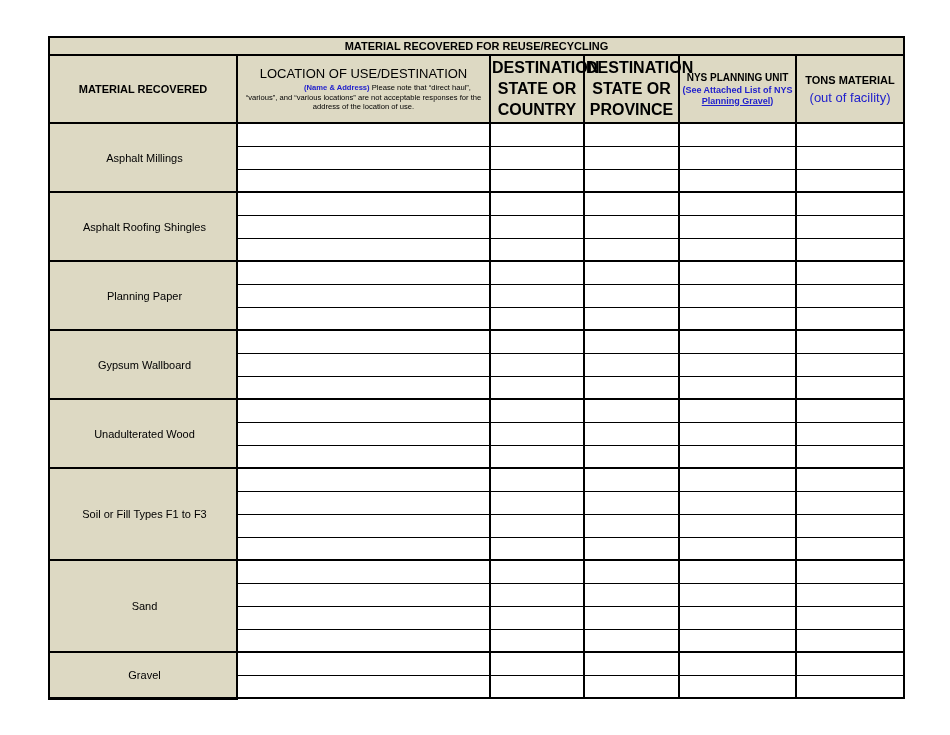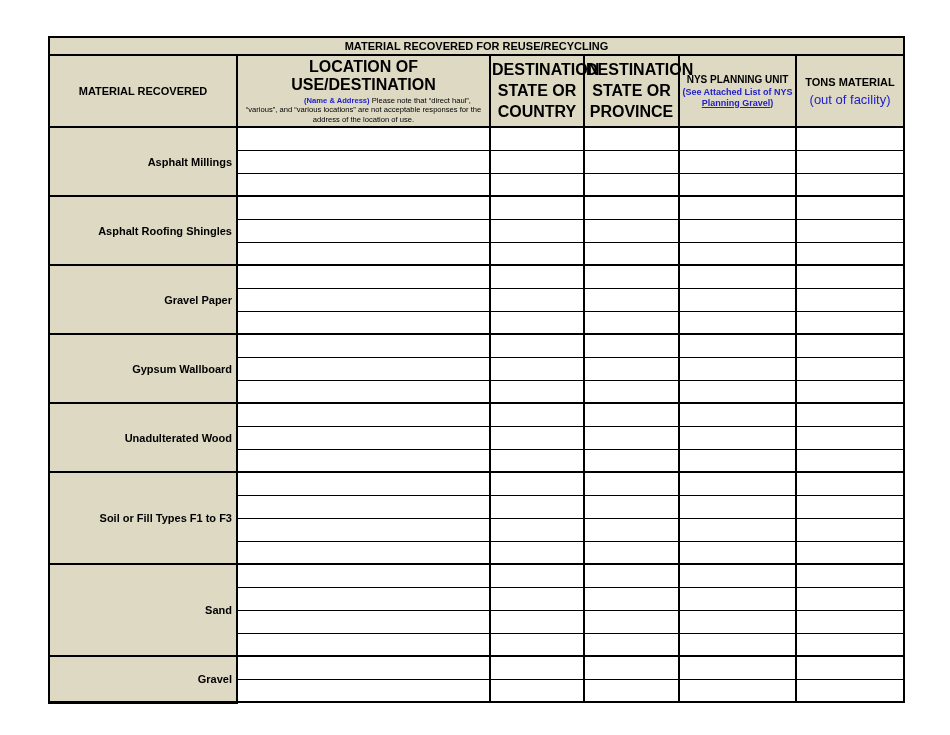--- a/index.html
+++ b/index.html
@@ -40,21 +40,21 @@
   .header-row { height: 60px; }
   .header-row th {
     background: var(--tan);
     border: 2px solid var(--ink);
     font-weight: 700;
     text-align: center;
     vertical-align: middle;
     padding: 2px 1px;
   }
   .material-h { font-size: 11px; }
-  .loc-title { font-size: 16px; font-weight: 700; margin-bottom: 2px; }
+  .loc-title { font-size: 13px; font-weight: 400; margin-bottom: 2px; }
   .loc-note {
     font-size: 7.6px;
     font-weight: 400;
     line-height: 1.25;
     padding: 0 3px;
   }
   .blue { color: var(--blue); }
   .bold { font-weight: 700; margin-left: 48px; }
   .dest-h { font-size: 16px; line-height: 1.3; }
   .nys-title { font-size: 10px; line-height: 1.2; font-weight: 700; }
@@ -74,23 +74,23 @@
     border-right: 2px solid var(--ink);
     border-top: 1px solid var(--ink);
     border-bottom: 1px solid var(--ink);
     padding: 0 3px;
   }
   tbody tr.group-start td, tbody tr.group-start th { border-top: 2px solid var(--ink); }
   tbody tr:last-child td { border-bottom: 2px solid var(--ink); }
   th.material-cell {
     background: var(--tan);
     border: 2px solid var(--ink);
-    font-weight: 700;
+    font-weight: 400;
     font-size: 11px;
-    text-align: right;
+    text-align: center;
     vertical-align: middle;
     padding: 0 4px 0 7px;
   }
   tbody tr.last-group th.material-cell { border-bottom: 3px solid var(--ink); }
 
   .footer {
     position: absolute;
     left: 48px;
     width: 855px;
     top: 690px;
@@ -178,21 +178,21 @@
           <td class="entry-cell"></td>
         </tr>
         <tr class="data-row">
           <td class="entry-cell"></td>
           <td class="entry-cell"></td>
           <td class="entry-cell"></td>
           <td class="entry-cell"></td>
           <td class="entry-cell"></td>
         </tr>
         <tr class="data-row group-start">
-          <th class="material-cell" rowspan="3">Gravel Paper</th>
+          <th class="material-cell" rowspan="3">Planning Paper</th>
           <td class="entry-cell"></td>
           <td class="entry-cell"></td>
           <td class="entry-cell"></td>
           <td class="entry-cell"></td>
           <td class="entry-cell"></td>
         </tr>
         <tr class="data-row">
           <td class="entry-cell"></td>
           <td class="entry-cell"></td>
           <td class="entry-cell"></td>

